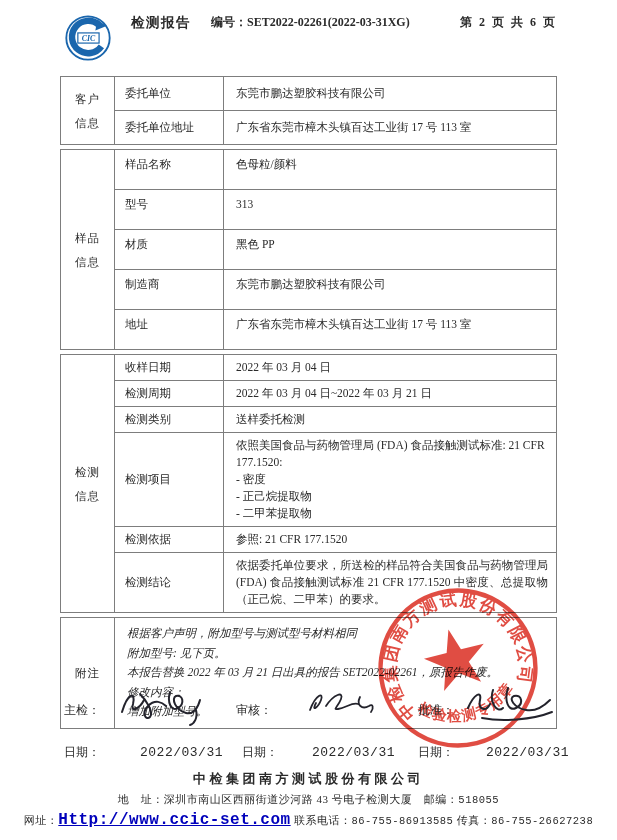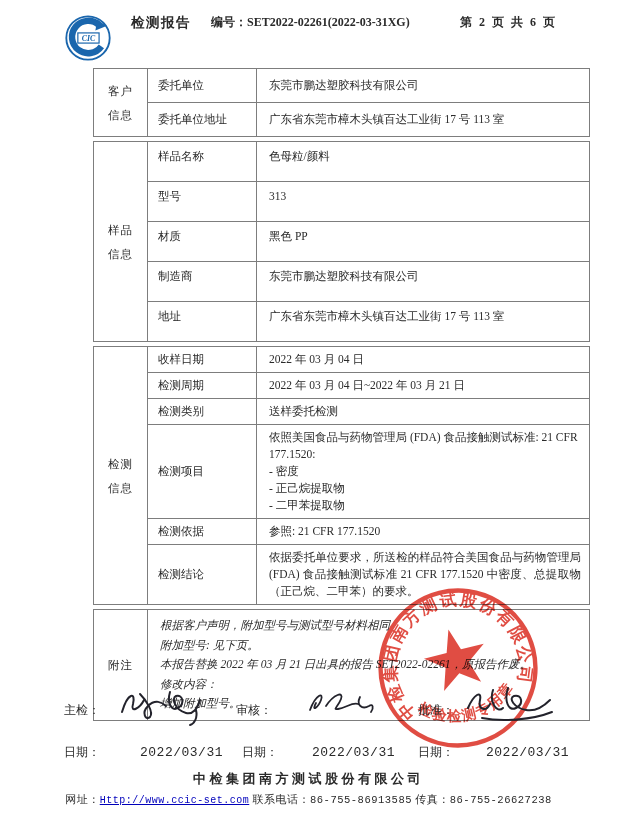--- a/index.html
+++ b/index.html
@@ -11,21 +11,21 @@
 
   
   .header { position:absolute; top:14px; left:60px; width:497px; height:52px;
             display:flex; align-items:flex-start; }
   .logo-svg { width:56px; height:48px; flex:0 0 auto; }
   .doc-title { font-weight:bold; font-size:13.5px; letter-spacing:1.5px; margin-left:15px; }
   .report-no { font-weight:bold; font-size:12px; margin-left:20px; }
   .page-info { font-weight:bold; font-size:12px; letter-spacing:2px; margin-left:auto; }
 
   
-  .doc-table { position:absolute; top:68px; left:60px; width:497px;margin-left:33px; }
+  .doc-table { position:absolute; top:76px; left:60px; width:497px; }
   .doc-table table { width:100%; border-collapse:collapse; table-layout:fixed; margin-bottom:4px; }
   .doc-table td { border:1px solid #7d7d7d; font-size:11.5px; line-height:17px;
                   vertical-align:middle; word-break:break-word; }
   td.sec { width:53px; text-align:center; padding:2px 0; }
   .seclabel { display:inline-block; width:25px; line-height:24px; text-align:center;
               letter-spacing:1px; }
   td.field { width:94px; padding:8px 4px 8px 10px; }
   td.val   { padding:8px 8px 8px 12px; text-align:justify; }
   table.s2 td.field, table.s2 td.val { padding-top:6px; padding-bottom:16px; }
   table.s3 td.field, table.s3 td.val { padding-top:4px; padding-bottom:4px; }
@@ -44,22 +44,22 @@
   
   .stamp { position:absolute; left:368px; top:578px; width:180px; height:180px;
            opacity:0.9; mix-blend-mode:multiply; pointer-events:none; }
 
   
   .footer { position:absolute; left:0; top:770px; width:617px; text-align:center; }
   .f-company { font-size:13px; font-weight:bold; letter-spacing:3.5px; }
   .f-line { font-size:11px; margin-top:4px; letter-spacing:0.5px; }
   .mono { font-family:"Liberation Mono","DejaVu Sans Mono",monospace; font-size:10.5px; }
   .url  { color:#0000bb; text-decoration:underline;
-          font-family:"Liberation Mono","DejaVu Sans Mono",monospace; font-size:10px;
-          cursor:pointer; }
+          font-family:"Liberation Mono","DejaVu Sans Mono",monospace; font-size:16px;
+          cursor:pointer;font-weight:bold; }
 </style>
 </head>
 <body>
 
 <div class="page">
 
   <div class="header">
     <svg class="logo-svg" viewBox="0 0 60 52">
       <circle cx="30" cy="26" r="23.5" fill="none" stroke="#1a66ad" stroke-width="2"></circle>
       <path d="M 42 12 A 17.5 17.5 0 1 0 44.5 35" fill="none" stroke="#1a66ad" stroke-width="7" stroke-linecap="butt"></path>
@@ -197,17 +197,20 @@
     <svg class="sig-svg" style="left:400px; top:-10px; z-index:3;" width="100" height="52" viewBox="0 0 100 52">
       <path d="M8 32 C14 18, 22 14, 20 24 C18 34, 26 36, 30 28 M33 14 C29 26, 37 38, 43 32 M48 12 C44 24, 48 36, 56 32 C64 28, 62 18, 54 20 C48 22, 54 32, 66 34 C76 36, 84 30, 90 24 M22 42 C42 46, 72 44, 92 36" fill="none" stroke="#23232c" stroke-width="2" stroke-linecap="round"></path>
     </svg>
     <span class="lbl" style="left:358px; top:58px;">日期：</span>
     <span class="dateval" style="left:426px; top:59px;">2022/03/31</span>
   </div>
 
   <div class="footer">
     <div class="f-company">中检集团南方测试股份有限公司</div>
     <div class="f-line">
+      <span>地　址：</span><span>深圳市南山区西丽街道沙河路 43 号电子检测大厦　</span><span>邮编：</span><span class="mono">518055</span>
+    </div>
+    <div class="f-line">
       <span>网址：</span><a class="url">Http://www.ccic-set.com</a><span> 联系电话：</span><span class="mono">86-755-86913585</span><span> 传真：</span><span class="mono">86-755-26627238</span>
     </div>
   </div>
 
 </div>
 
 </body></html>

